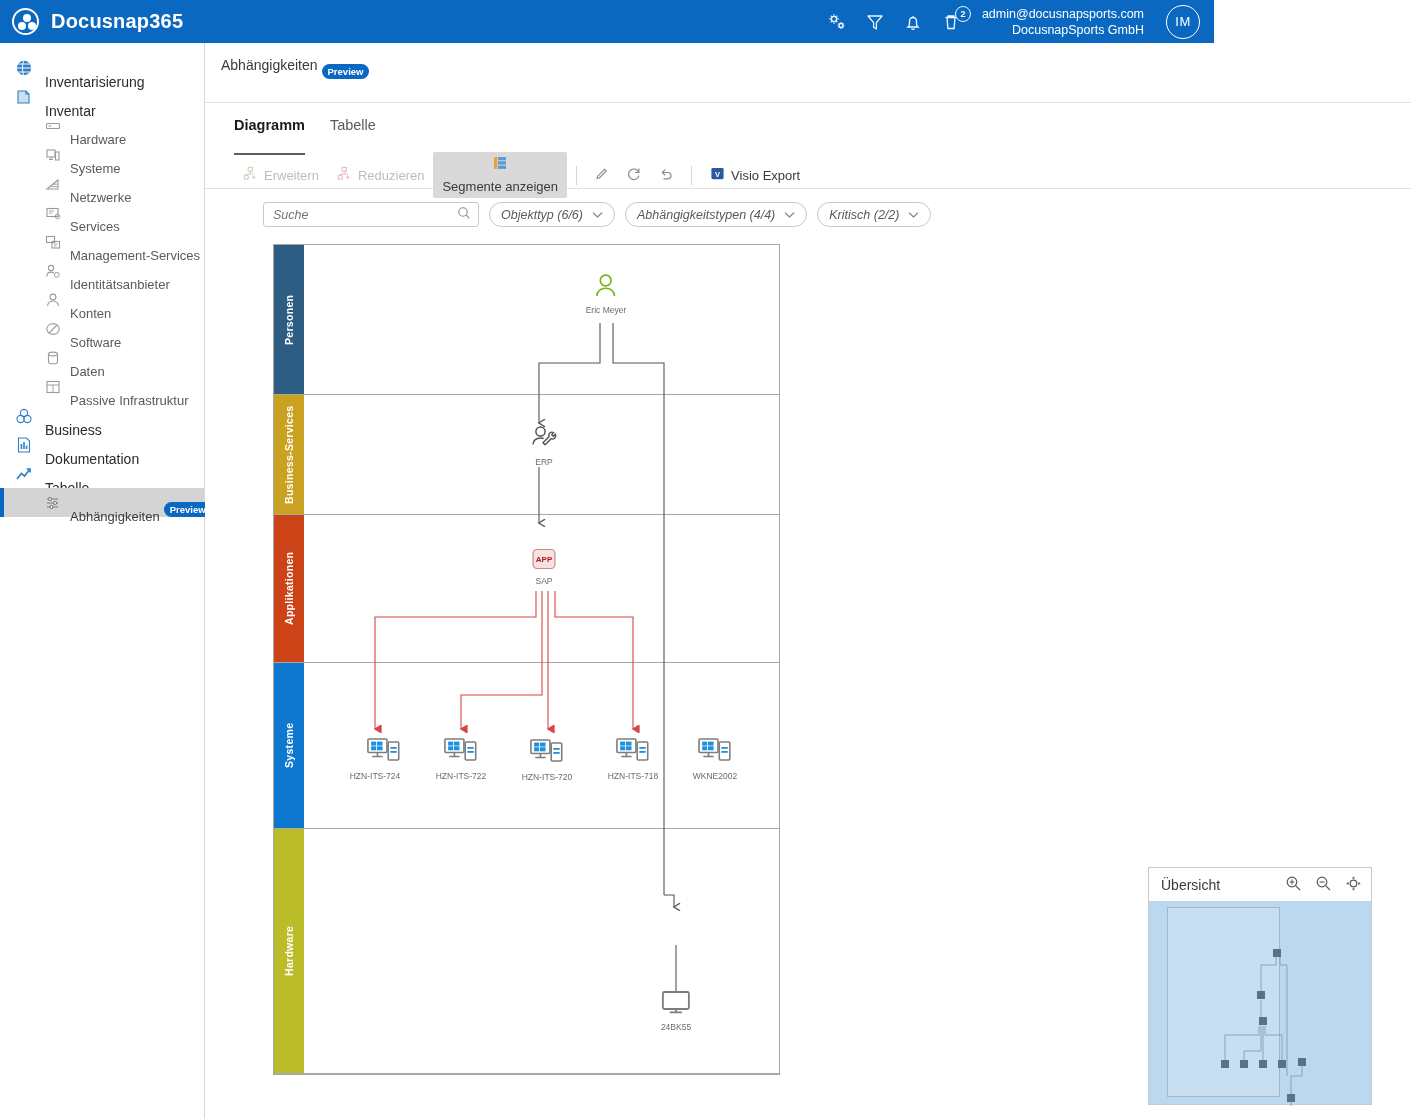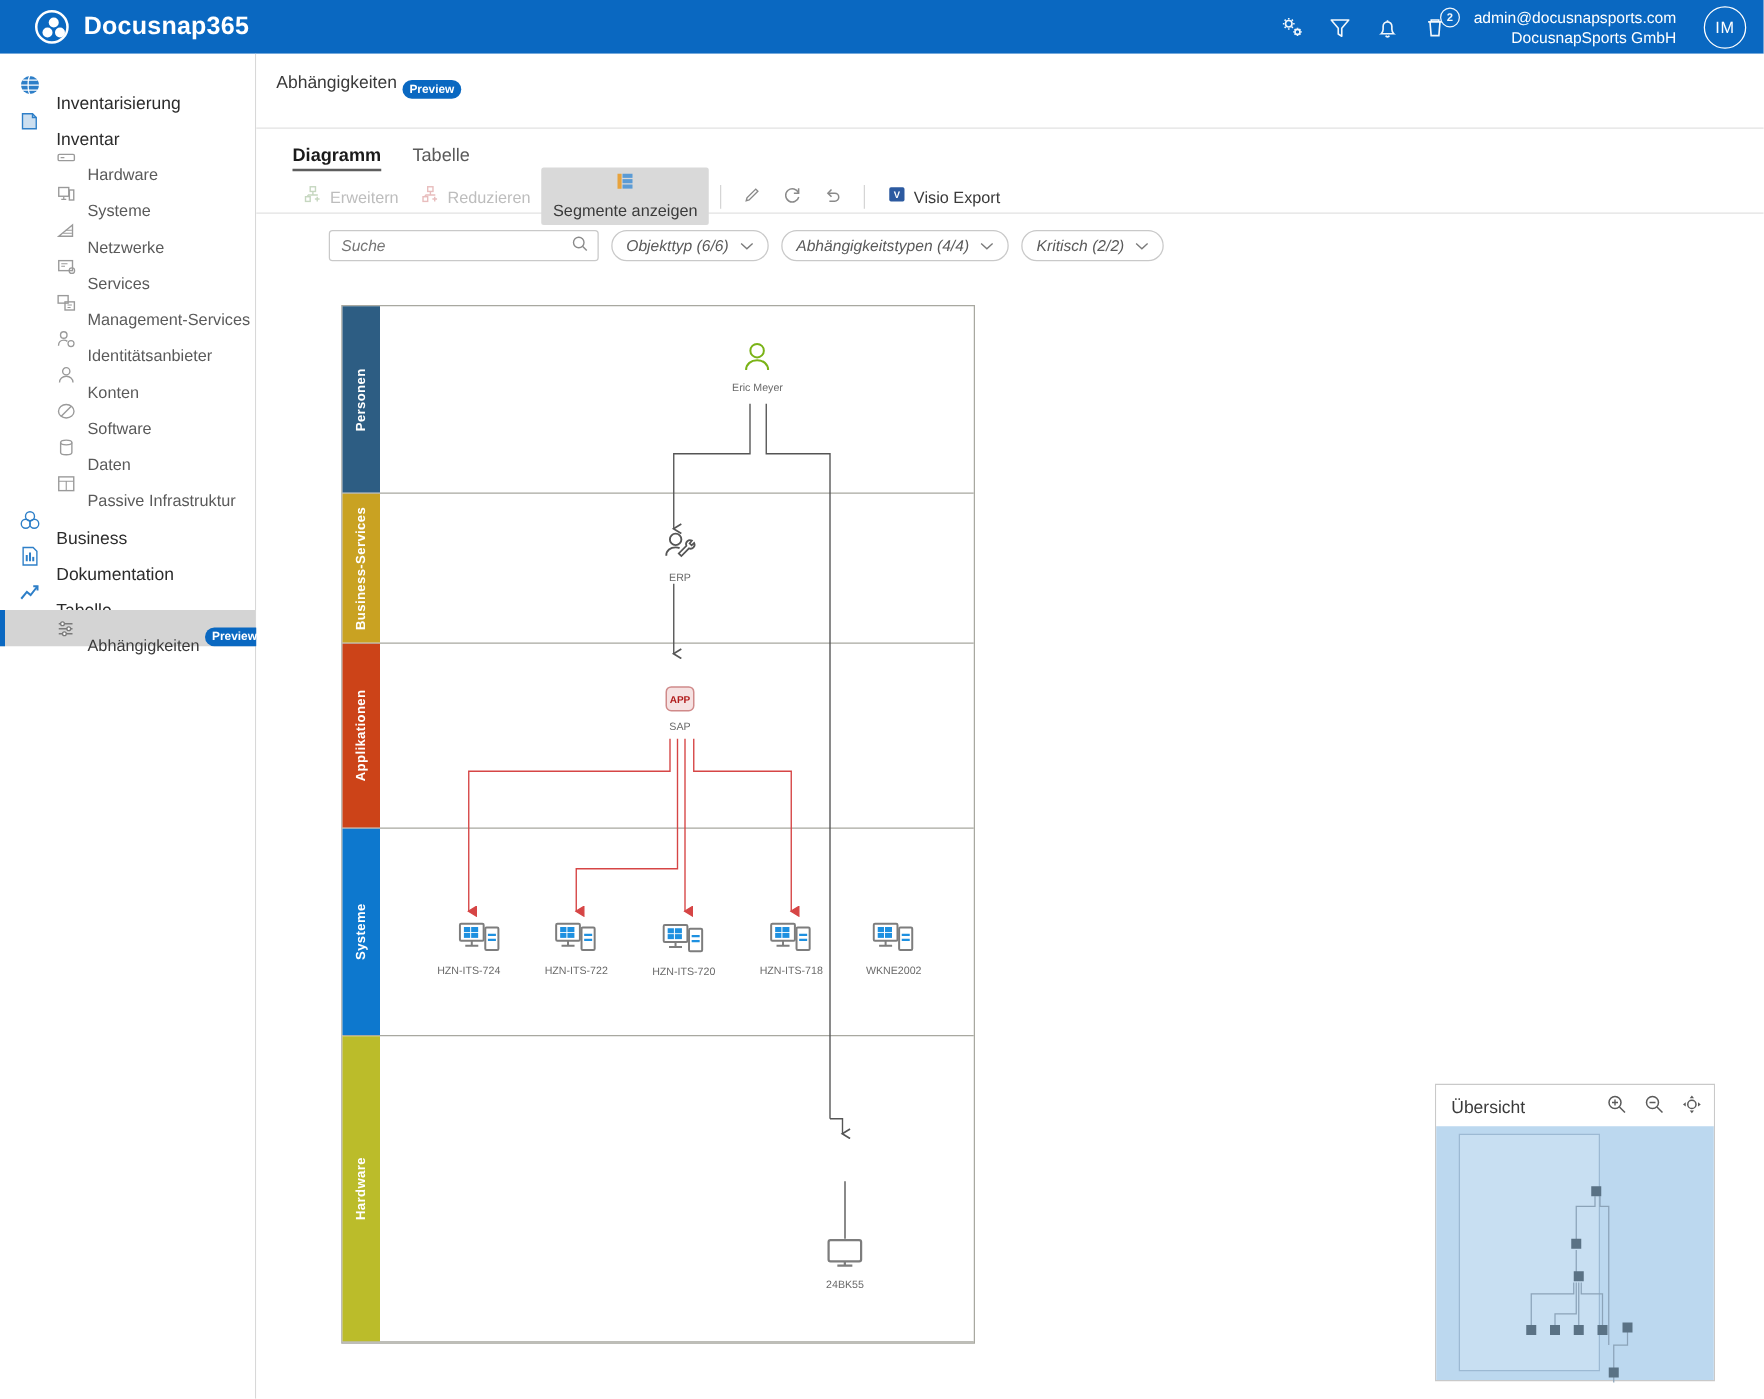--- a/index.html
+++ b/index.html
@@ -9,23 +9,23 @@
     font-family:"Liberation Sans", sans-serif;
     font-size:13px;
     color:#444;
     background:#ffffff;
     overflow:hidden;
     position:relative;
   }
 
   
   #topbar {
-    position:absolute; left:0; top:0; width:1411px; height:43px;
+    position:absolute; left:0; top:0; width:1214px; height:43px;
     background:#0a68c1;
-    display:flex; align-items:center;padding-left:16px;
+    display:flex; align-items:center;
   }
   #brand { display:flex; align-items:center; padding-left:12px; }
   #brand .logo {
     width:27px; height:27px; border-radius:50%;
     border:2px solid #ffffff; position:relative; flex:none;
   }
   #brand .logo i {
     position:absolute; width:8px; height:8px; border-radius:50%;
     background:#ffffff; display:block;
   }
@@ -85,21 +85,21 @@
   #startobj {
     display:flex; align-items:center; margin:12px 0 0 16px;
     font-size:13.5px; color:#3a3a3a; cursor:pointer;
   }
   #startobj .sicon { margin-right:8px; display:flex; }
 
   #tabsrow {
     margin-top:29px; border-top:1px solid #e2e2e2;
     padding:14px 0 0 29px; display:flex; gap:25px;
   }
-  .tab { font-size:14.5px; color:#5a5a5a; cursor:pointer; padding-bottom:2px; }
+  .tab { font-size:14.5px; color:#5a5a5a; cursor:pointer; padding-bottom:20px; }
   .tab.active { color:#1b1b1b; font-weight:bold; border-bottom:2px solid #5e5e5e; }
 
   #toolbar {
     display:flex; align-items:center; gap:0;
     padding:7px 0 0 29px; border-bottom:1px solid #e2e2e2; height:34px;
   }
   .tbtn {
     display:flex; align-items:center; gap:6px; font-size:13px;
     padding:4px 9px; cursor:pointer; color:#3a3a3a; border-radius:2px;
   }

